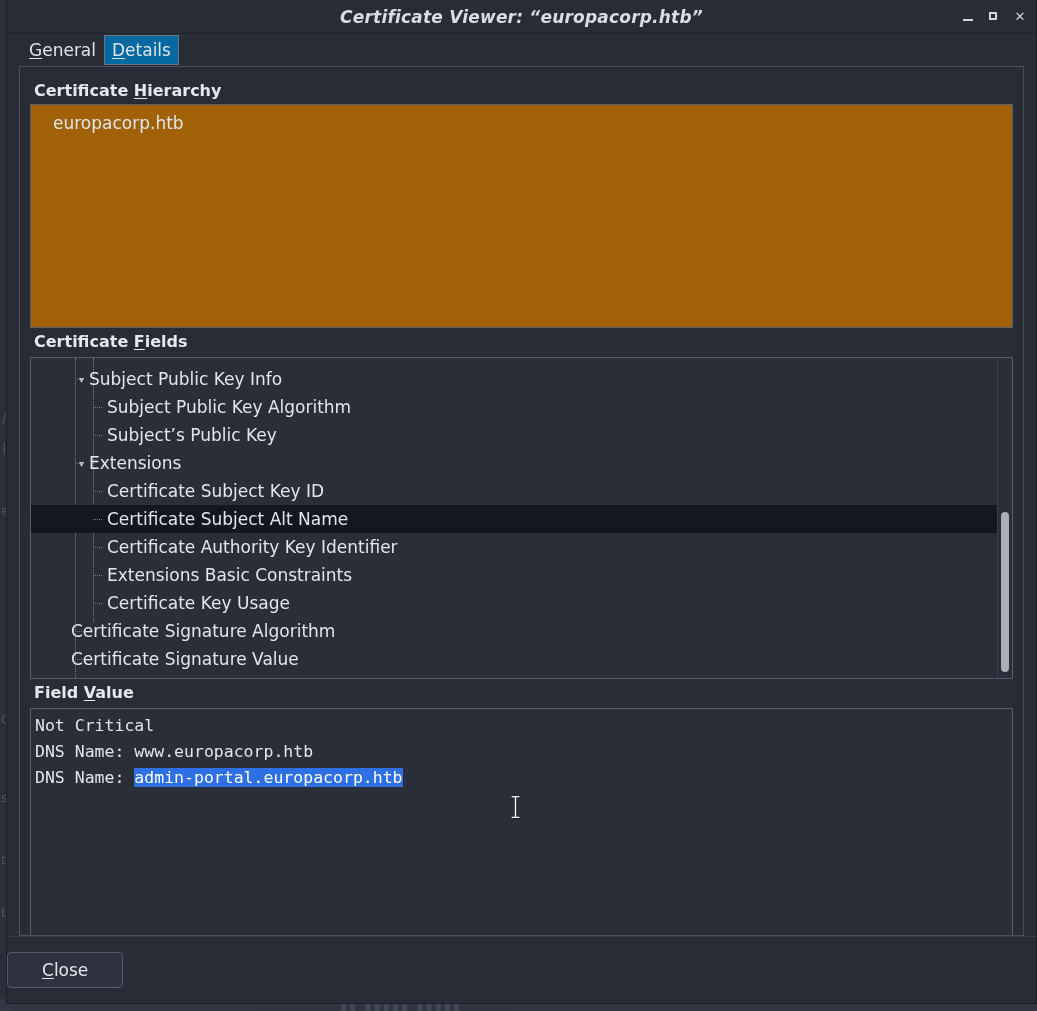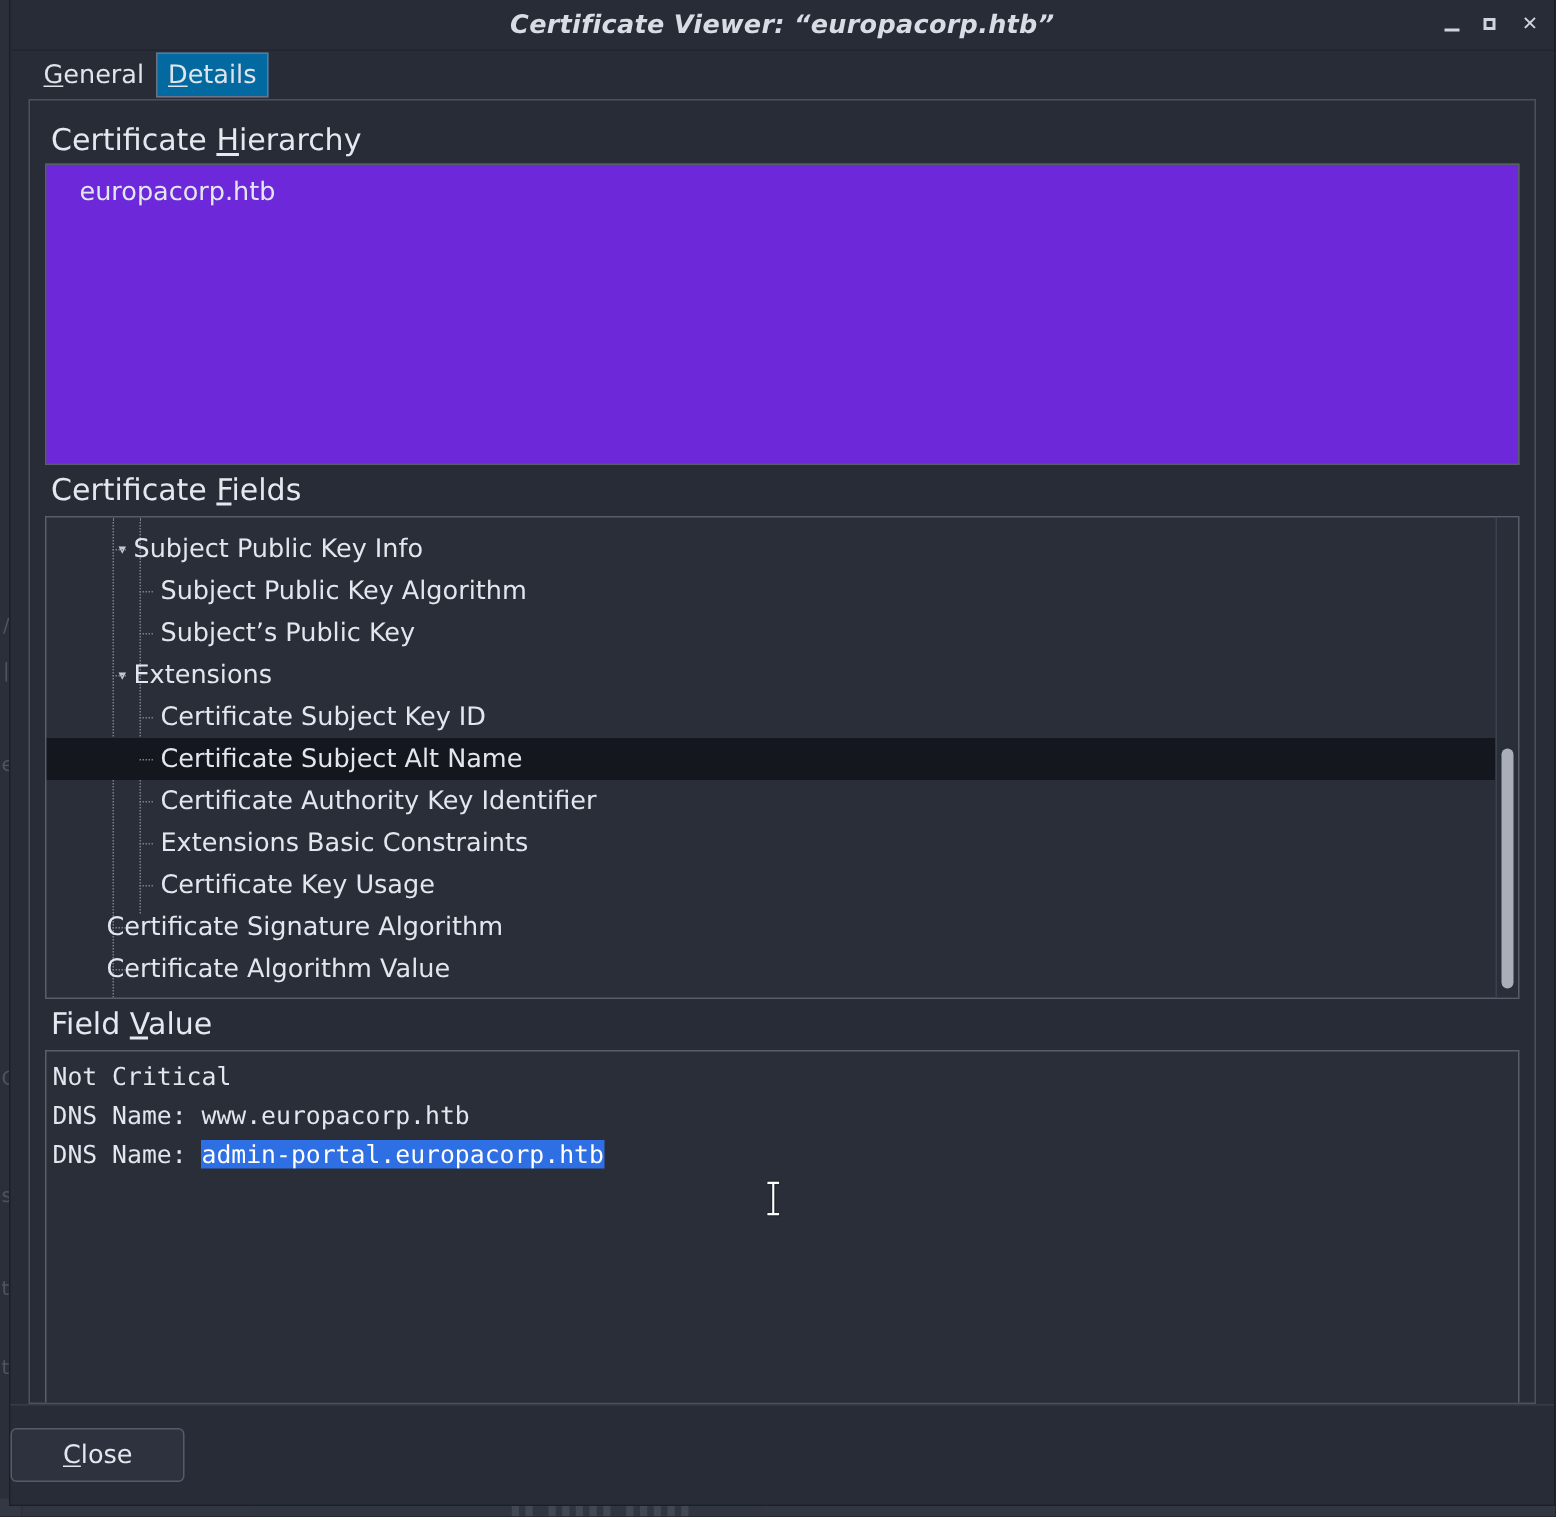--- a/index.html
+++ b/index.html
@@ -169,35 +169,35 @@
     border: 1px solid #4a505e;
     background: #282c37;
     box-sizing: border-box;
     padding: 10px 10px 0 10px;
     display: flex;
     flex-direction: column;
     overflow: hidden;
   }
 
   .section-label {
-    font-size: 20px;
-    font-weight: normal;
+    font-size: 16px;
+    font-weight: bold;
     color: #e4e8ef;
     padding: 4px 0 4px 4px;
     flex: none;
     user-select: none;
   }
   .section-label u { text-decoration: underline; text-underline-offset: 2px; }
 
   
   .hierarchy-box {
     flex: none;
-    height: 201px;
+    height: 224px;
     border: 1px solid #575d6b;
-    background: #6d28d9;
+    background: #a16207;
     box-sizing: border-box;
     padding: 7px 0 0 0;
     overflow: hidden;
   }
   .hier-item {
     font-size: 17px;
     color: #e2e6ed;
     padding: 1px 0 1px 22px;
     white-space: nowrap;
   }
@@ -456,21 +456,21 @@
           <div class="elbow" style="left: 62px; top: 245px;"></div>
           <div class="tree-row">
             <div class="tree-indent" style="width: 26px;"></div>
             <div class="chev-space"></div>
             <div class="tree-label">Certificate Signature Algorithm</div>
           </div>
           <div class="elbow" style="left: 44px; top: 273px;"></div>
           <div class="tree-row">
             <div class="tree-indent" style="width: 26px;"></div>
             <div class="chev-space"></div>
-            <div class="tree-label">Certificate Algorithm Value</div>
+            <div class="tree-label">Certificate Signature Value</div>
           </div>
           <div class="elbow" style="left: 44px; top: 301px;"></div>
         </div>
       <div class="vscroll">
         <div class="vscroll-thumb" id="fields-thumb" style="top: 48%; height: 50%;"></div>
       </div>
     </div>
 
     <div class="section-label">
       Field <u>V</u>alue

